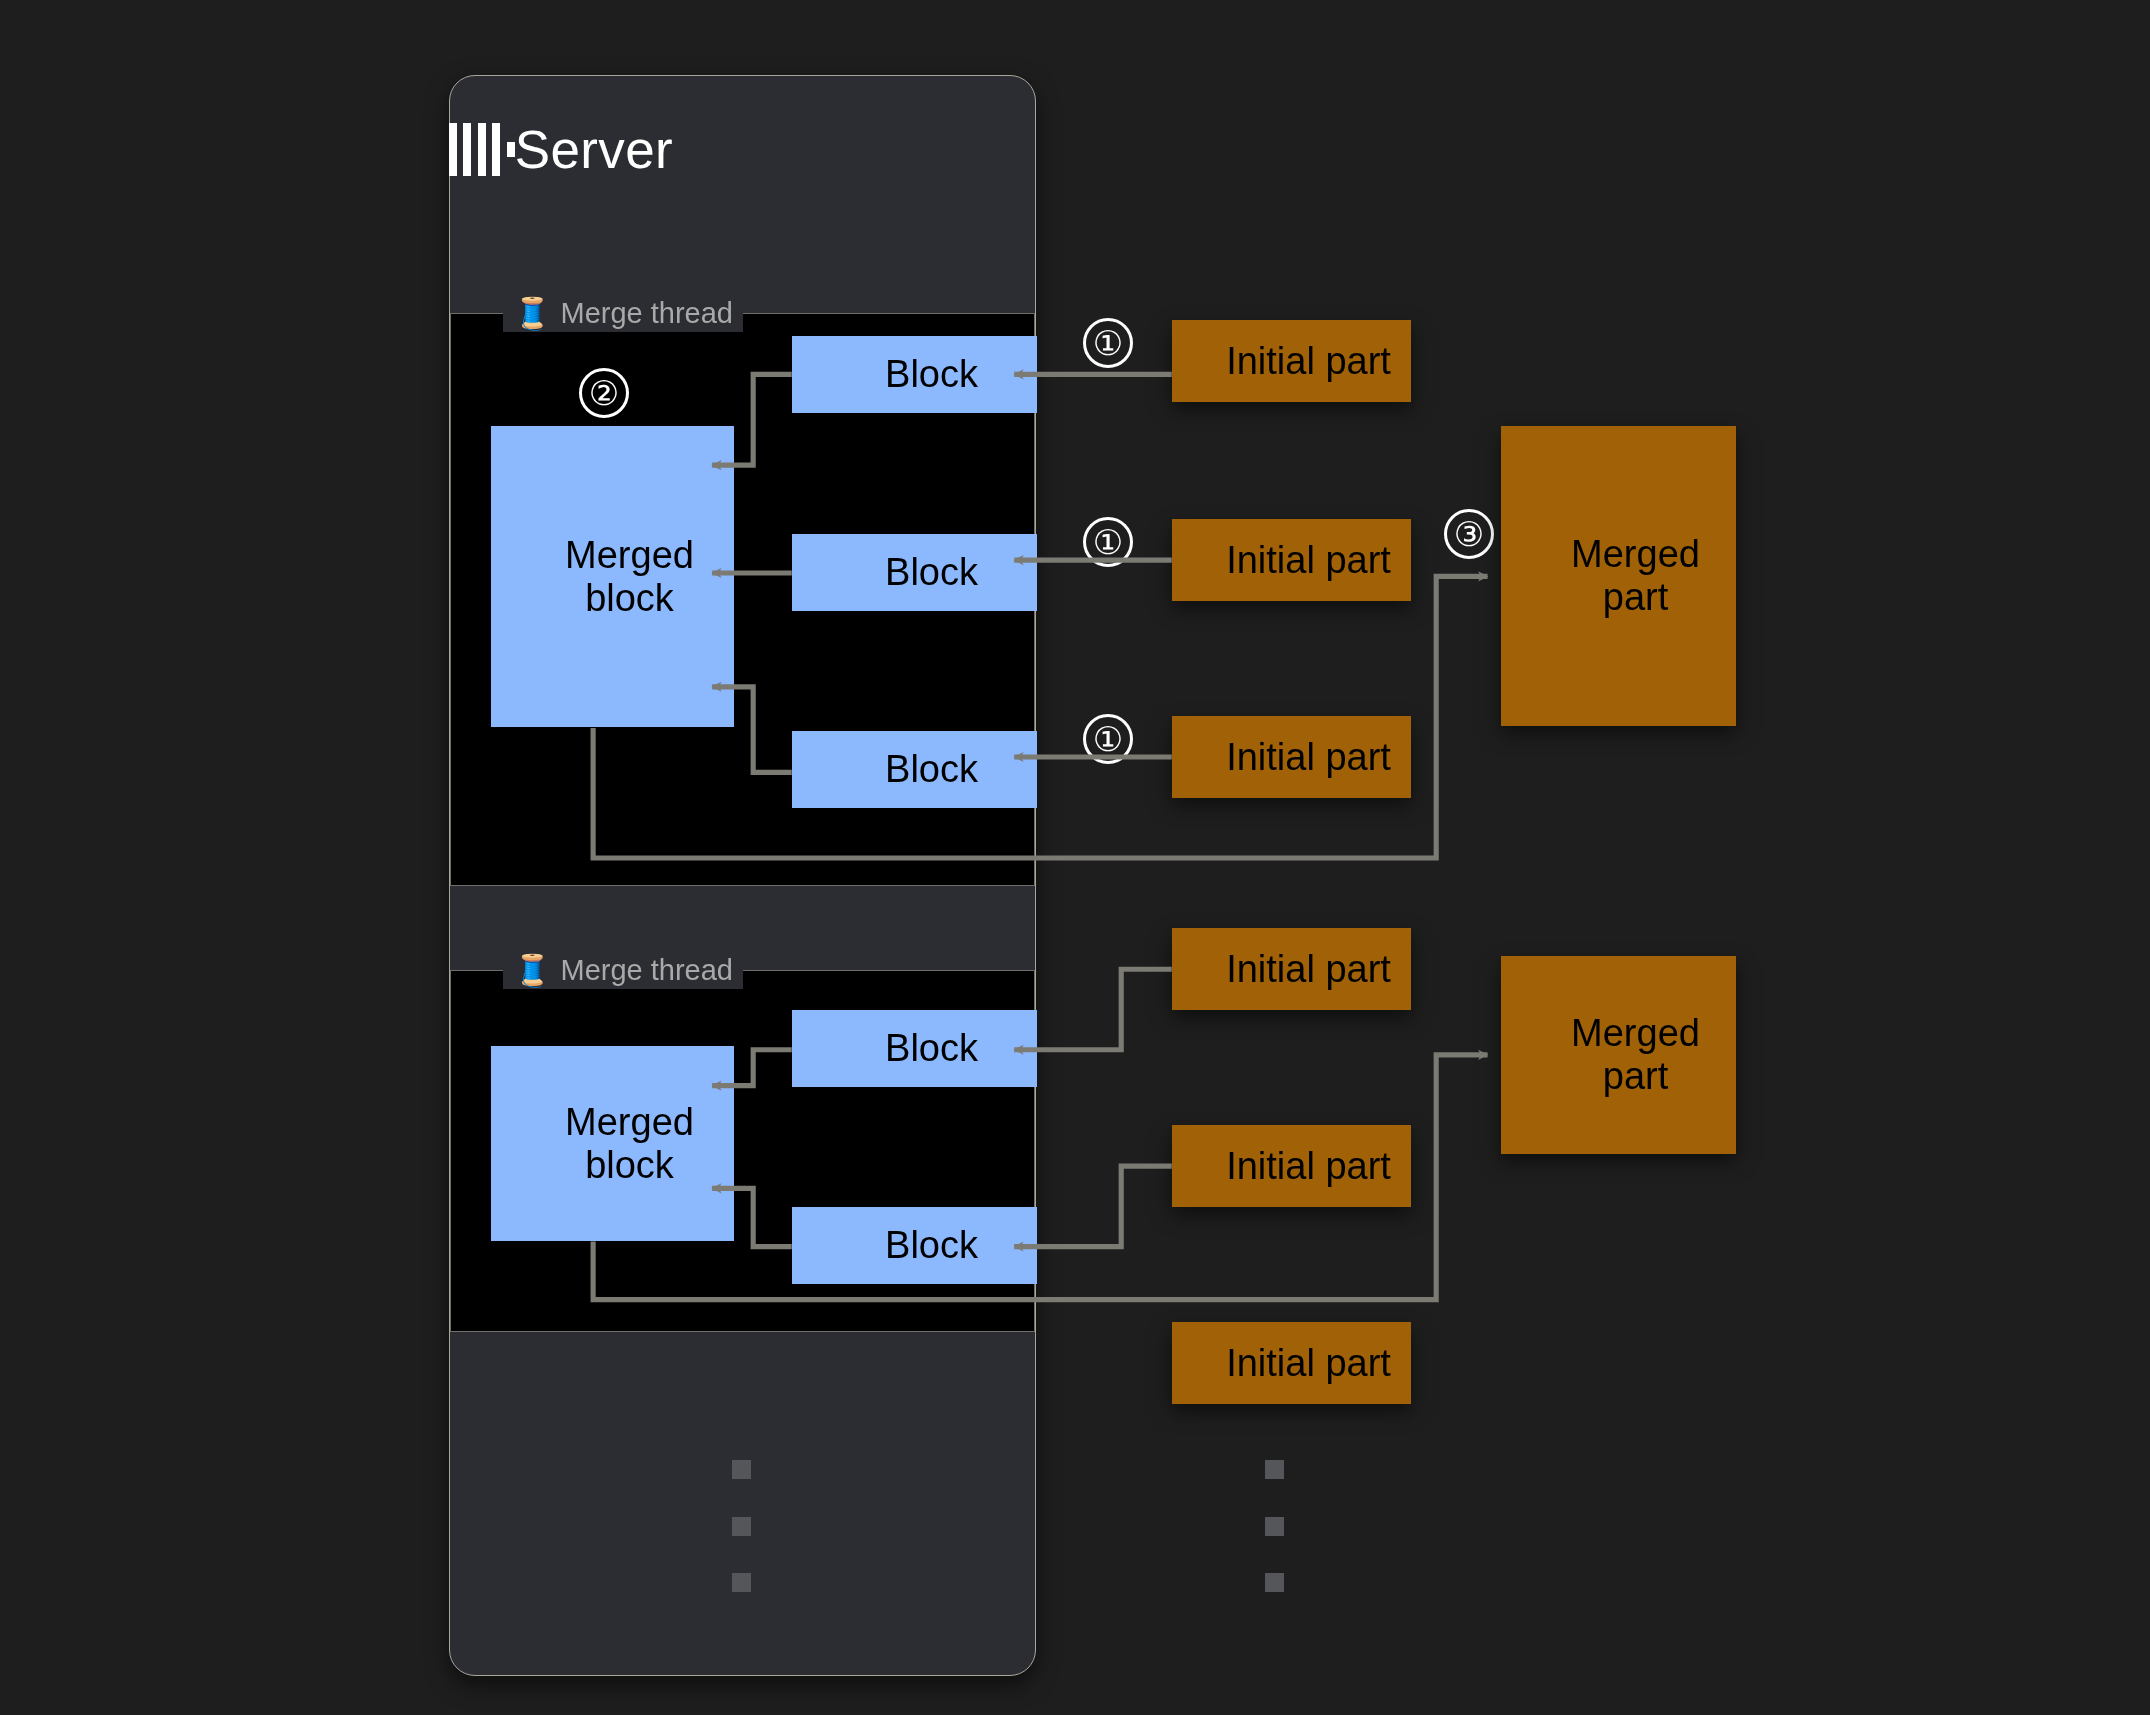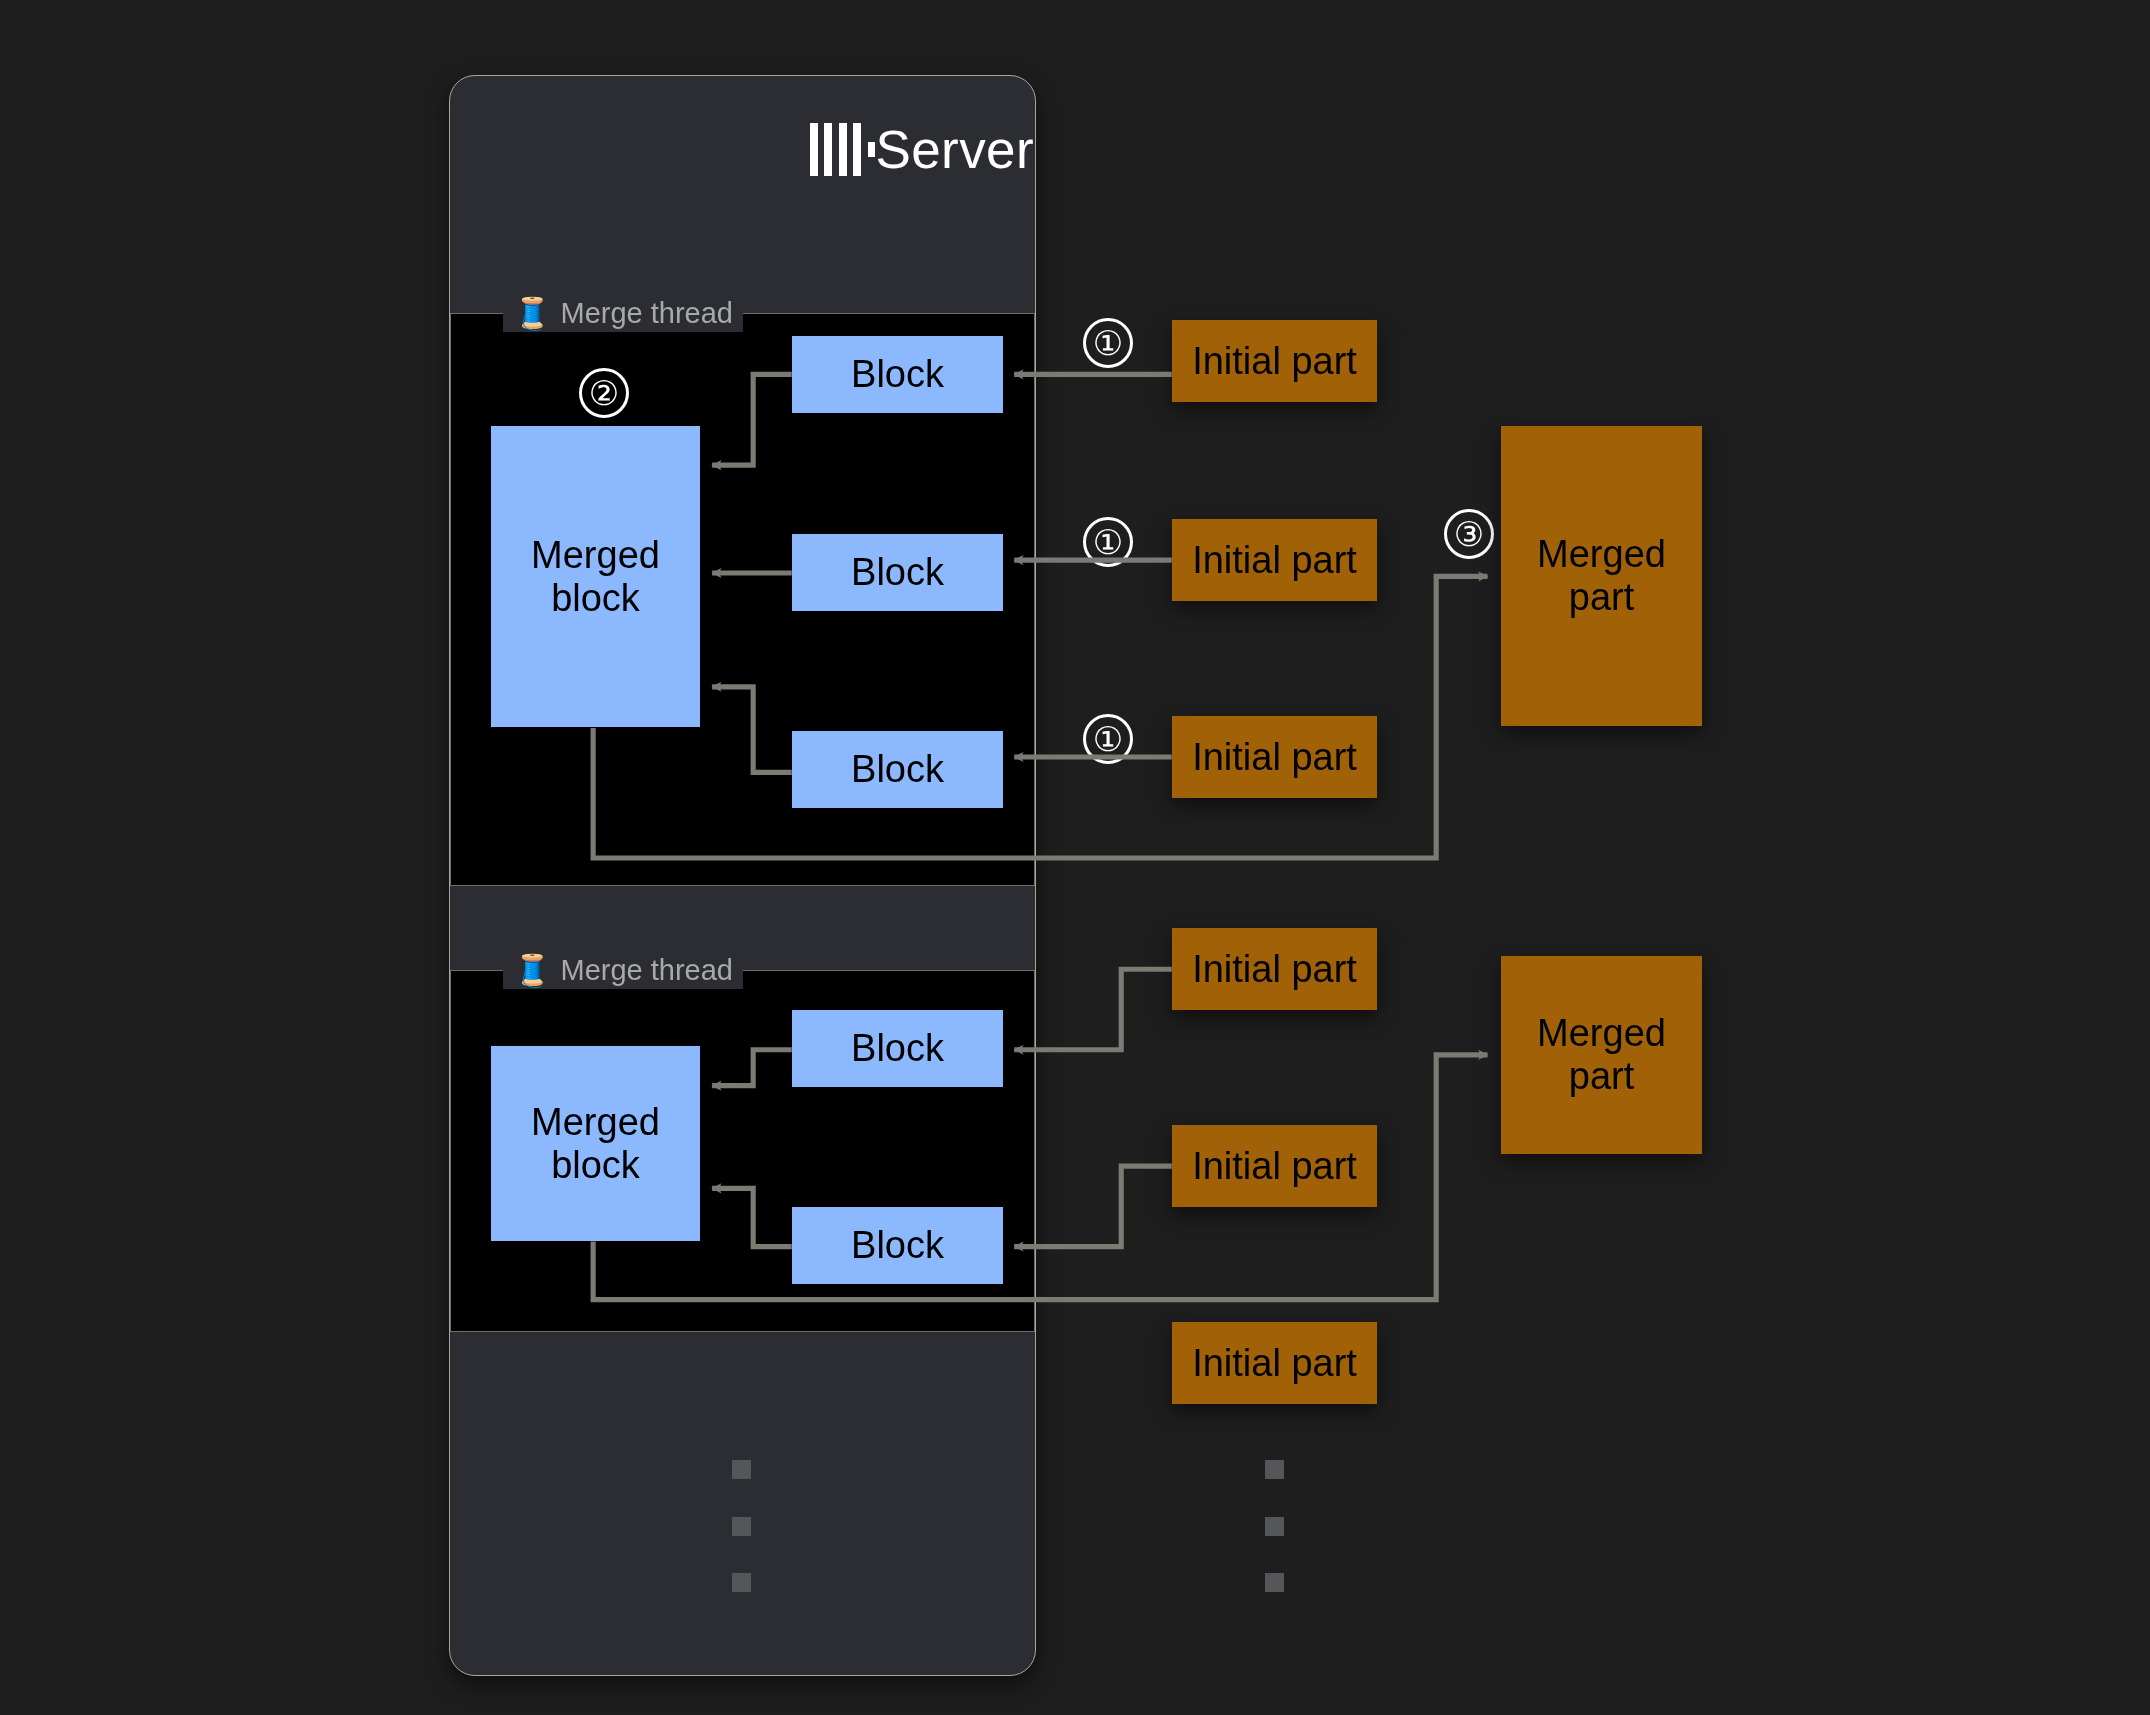--- a/index.html
+++ b/index.html
@@ -7,41 +7,41 @@
   #stage{position:relative;width:2150px;height:1716px;background:#1e1e1e;overflow:hidden;}
   #svglayer{position:absolute;left:0;top:0;width:2150px;height:1716px;pointer-events:none;}
 
   .server-card{
     position:absolute;left:449px;top:75px;width:585px;height:1599px;
     background:#2b2d33;border:1.7px solid #a7a79c;border-radius:26px;
     box-shadow:0 8.6px 22px rgba(0,0,0,.55);
   }
   .server-head{
     position:absolute;left:449px;top:111px;width:585px;height:77px;
-    display:flex;align-items:center;justify-content:flex-end;
+    display:flex;align-items:center;justify-content:flex-start;
   }
   .ch-logo{display:flex;align-items:flex-end;height:53px;gap:6.8px;}
   .ch-bars{display:flex;gap:6.8px;height:53px;}
   .ch-bars i{display:block;width:7.7px;height:53px;background:#ffffff;}
   .ch-dot{width:7.7px;height:15.4px;background:#ffffff;margin-bottom:19px;}
   .server-title{color:#ffffff;font-size:53px;letter-spacing:0.4px;}
 
   .thread-box{
     position:absolute;background:#000000;border:1.7px solid #6f6f68;
   }
   .thread-label{
     position:absolute;display:flex;align-items:center;gap:8.6px;
     background:#2b2d33;padding:0 10.3px;height:38px;
     color:#a9a9a9;font-size:29px;white-space:nowrap;
   }
   .spool{font-size:31px;line-height:1;}
 
   .box{
     position:absolute;display:flex;align-items:center;justify-content:center;
-    text-align:center;color:#000000;font-size:38px;line-height:1.12;
+    text-align:center;color:#000000;font-size:38px;line-height:1.12;padding-left:34px;
   }
   .blue{background:#8cb8fd;}
   .yellow{background:#a16207;box-shadow:0 7.7px 19px rgba(0,0,0,.55);}
 
   .circnum{
     position:absolute;width:50px;height:50px;border:3.4px solid #ffffff;border-radius:50%;
     color:#ffffff;font-size:34px;display:flex;align-items:center;justify-content:center;
     box-sizing:border-box;
   }
 

